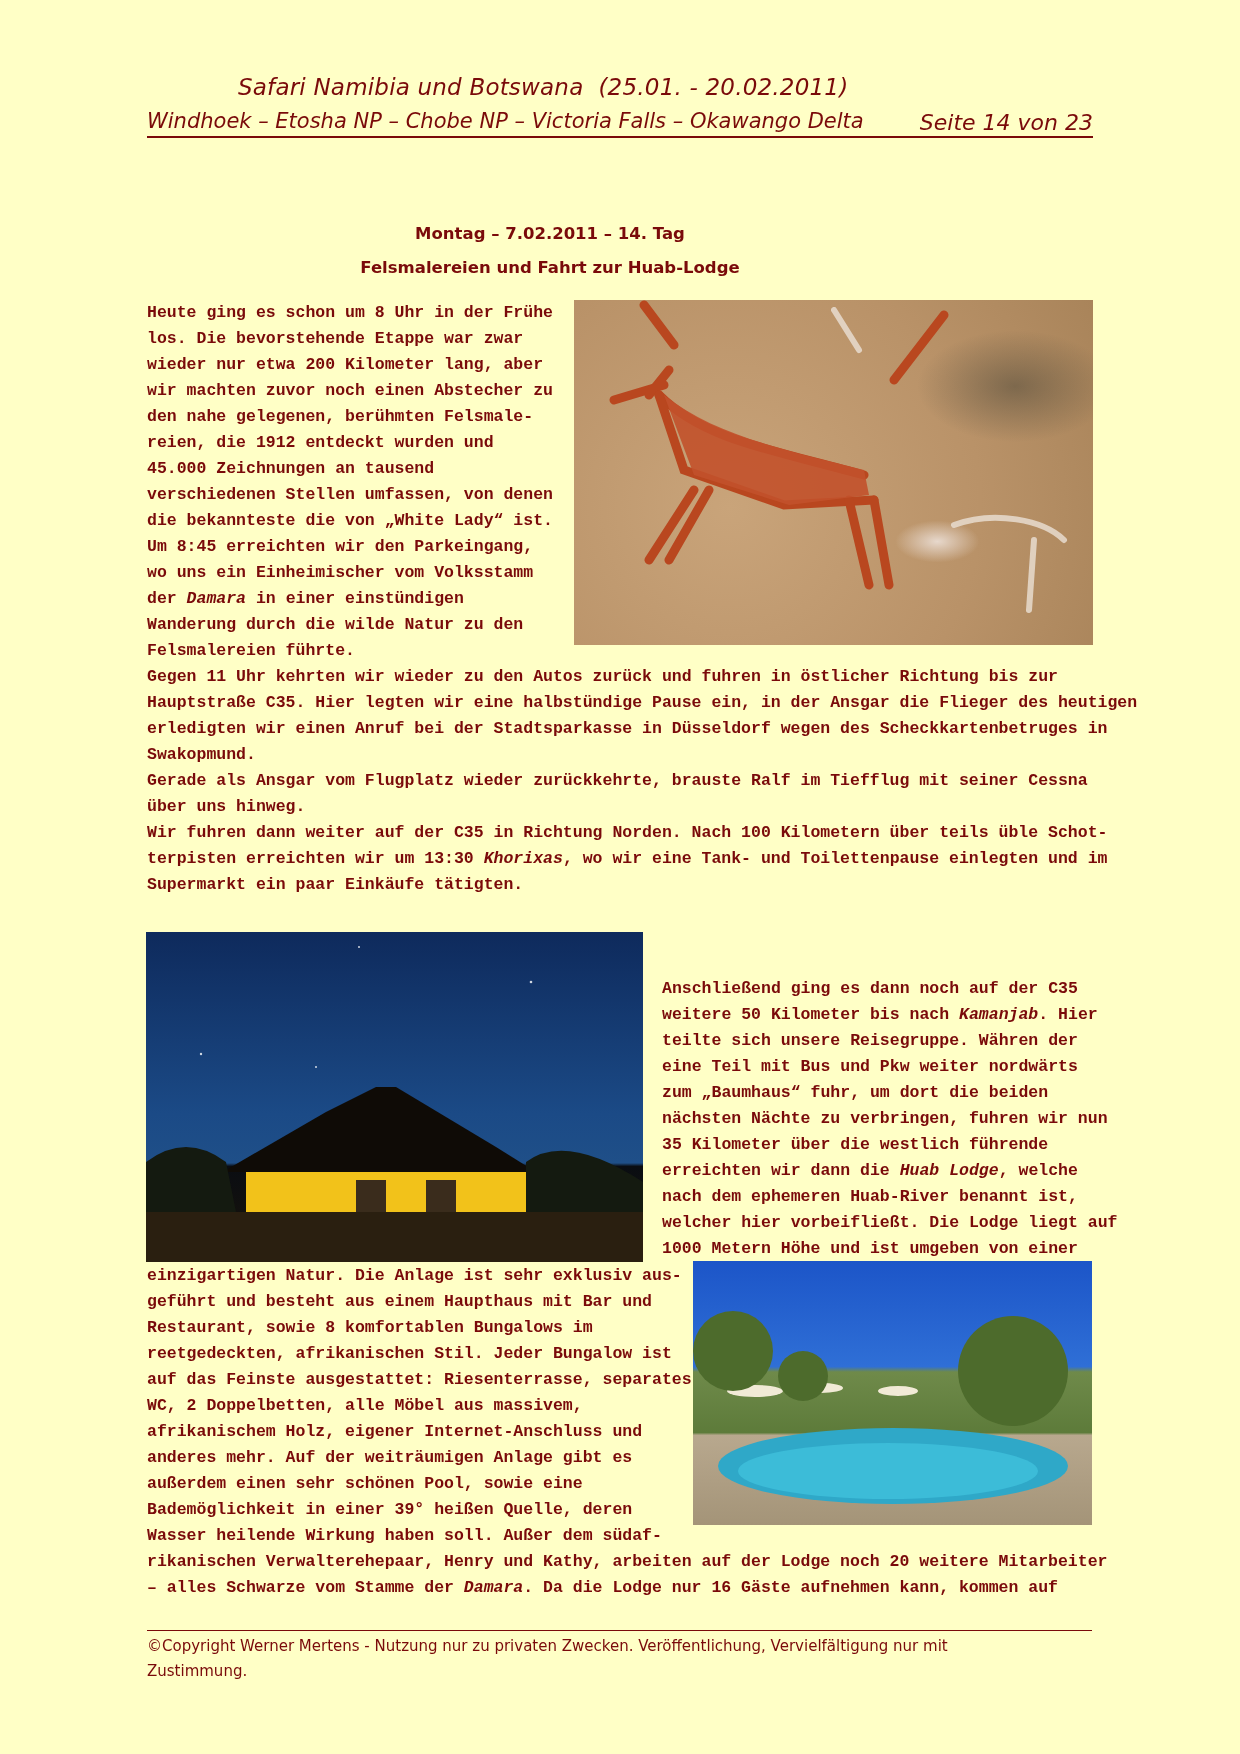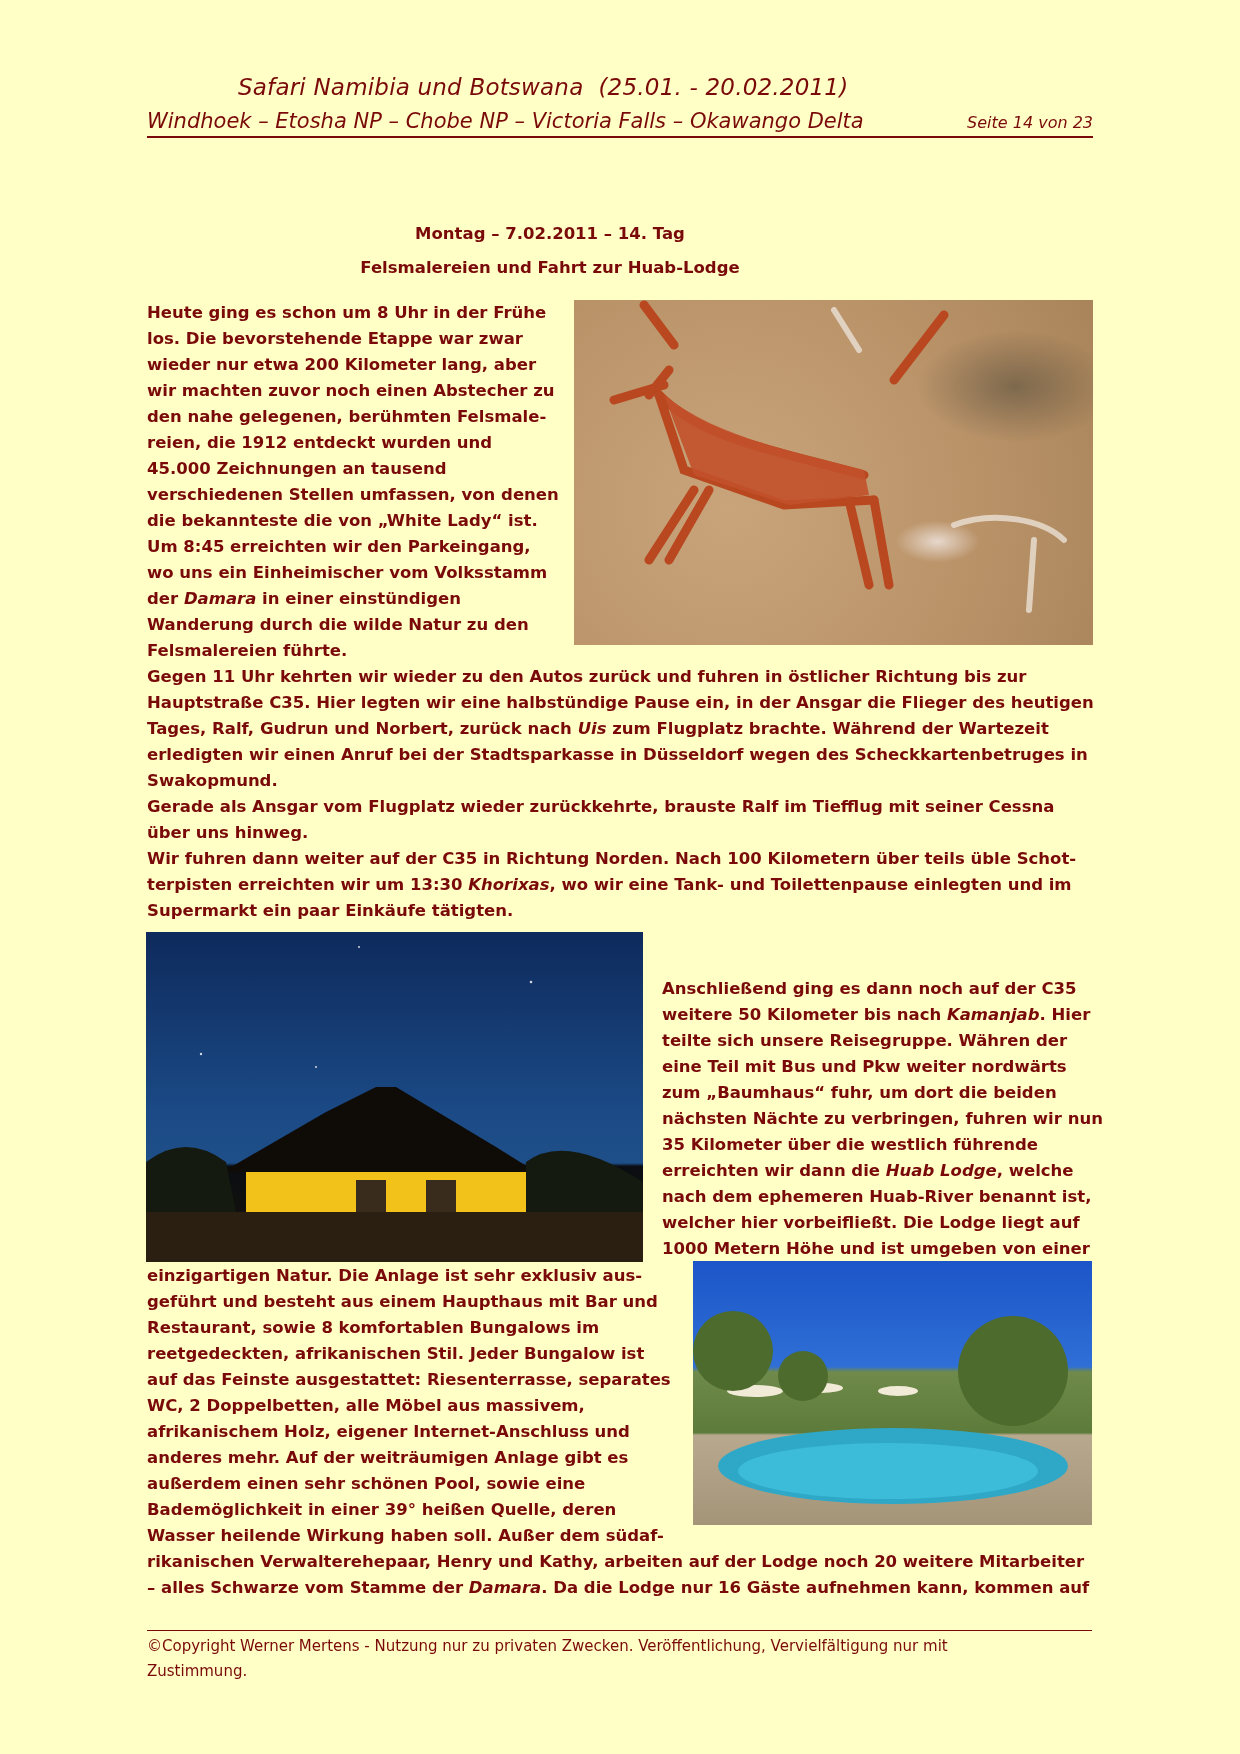--- a/index.html
+++ b/index.html
@@ -9,28 +9,28 @@
   }
   .hdr1 {
     position:absolute; left:238px; top:74px; font-size:23px; font-style:italic;
     font-family:"DejaVu Sans", sans-serif; color:#7a0a0a; white-space:pre; letter-spacing:0.2px;
   }
   .hdr2 {
     position:absolute; left:147px; top:108px; width:946px; font-size:21px; font-style:italic;
     color:#7a0a0a; white-space:nowrap; border-bottom:2px solid #7a0a0a; height:28px; line-height:27px;
   }
   .hdr2 .route { font-weight:normal; }
-  .hdr2 .page { position:absolute; right:0; top:1px; font-size:16px; }
+  .hdr2 .page { position:absolute; right:0; top:1px; font-size:22px; }
   .day-title, .day-subtitle {
     position:absolute; left:0; width:1100px; text-align:center; font-weight:bold; font-size:16.5px;
   }
   .day-title { top:224px; }
   .day-subtitle { top:258px; }
   .body-text { font-weight:bold; font-size:16.5px; line-height:26px; position:absolute; white-space:nowrap; }
-  .body-text .ln { display:block; height:26px; }
+  .body-text .ln { display:block; height:26px;font-family:Liberation Mono, monospace; }
   .body-text i { font-style:italic;margin-top:12px; }
   .img { position:absolute; overflow:hidden; }
   .rock { left:574px; top:300px; width:519px; height:345px;
     background:
       radial-gradient(ellipse 60px 30px at 70% 70%, #e7d8cc 0%, transparent 70%),
       radial-gradient(ellipse 140px 80px at 85% 25%, rgba(60,60,50,0.45) 0%, transparent 70%),
       radial-gradient(circle at 30% 60%, #c9a47a 0%, #b99268 60%, #a9845a 100%);
   }
   .night { left:146px; top:932px; width:497px; height:330px;
     background: linear-gradient(180deg, #0e2a5c 0%, #1b4a86 55%, #1f4f88 70%, #0a0d12 71%, #1a140a 100%);
@@ -88,21 +88,20 @@
       <path d="M260 10 L285 50"></path>
         <path d="M380 225 C420 210, 470 220, 490 240"></path>
         <path d="M460 240 L455 310"></path>
     </g>
   </svg>
 </div>
 
 <div class="body-text" id="block2" style="left:147px; top:664px;">
     <span class="ln">Gegen 11 Uhr kehrten wir wieder zu den Autos zurück und fuhren in östlicher Richtung bis zur</span>
     <span class="ln">Hauptstraße C35. Hier legten wir eine halbstündige Pause ein, in der Ansgar die Flieger des heutigen</span>
-    <span class="ln">Tages, Ralf, Gudrun und Norbert, zurück nach <i>Uis</i> zum Flugplatz brachte. Während der Wartezeit</span>
     <span class="ln">erledigten wir einen Anruf bei der Stadtsparkasse in Düsseldorf wegen des Scheckkartenbetruges in</span>
     <span class="ln">Swakopmund.</span>
     <span class="ln">Gerade als Ansgar vom Flugplatz wieder zurückkehrte, brauste Ralf im Tiefflug mit seiner Cessna</span>
     <span class="ln">über uns hinweg.</span>
     <span class="ln">Wir fuhren dann weiter auf der C35 in Richtung Norden. Nach 100 Kilometern über teils üble Schot-</span>
     <span class="ln">terpisten erreichten wir um 13:30 <i>Khorixas</i>, wo wir eine Tank- und Toilettenpause einlegten und im</span>
     <span class="ln">Supermarkt ein paar Einkäufe tätigten.</span>
   </div>
 
 <div class="img night">

